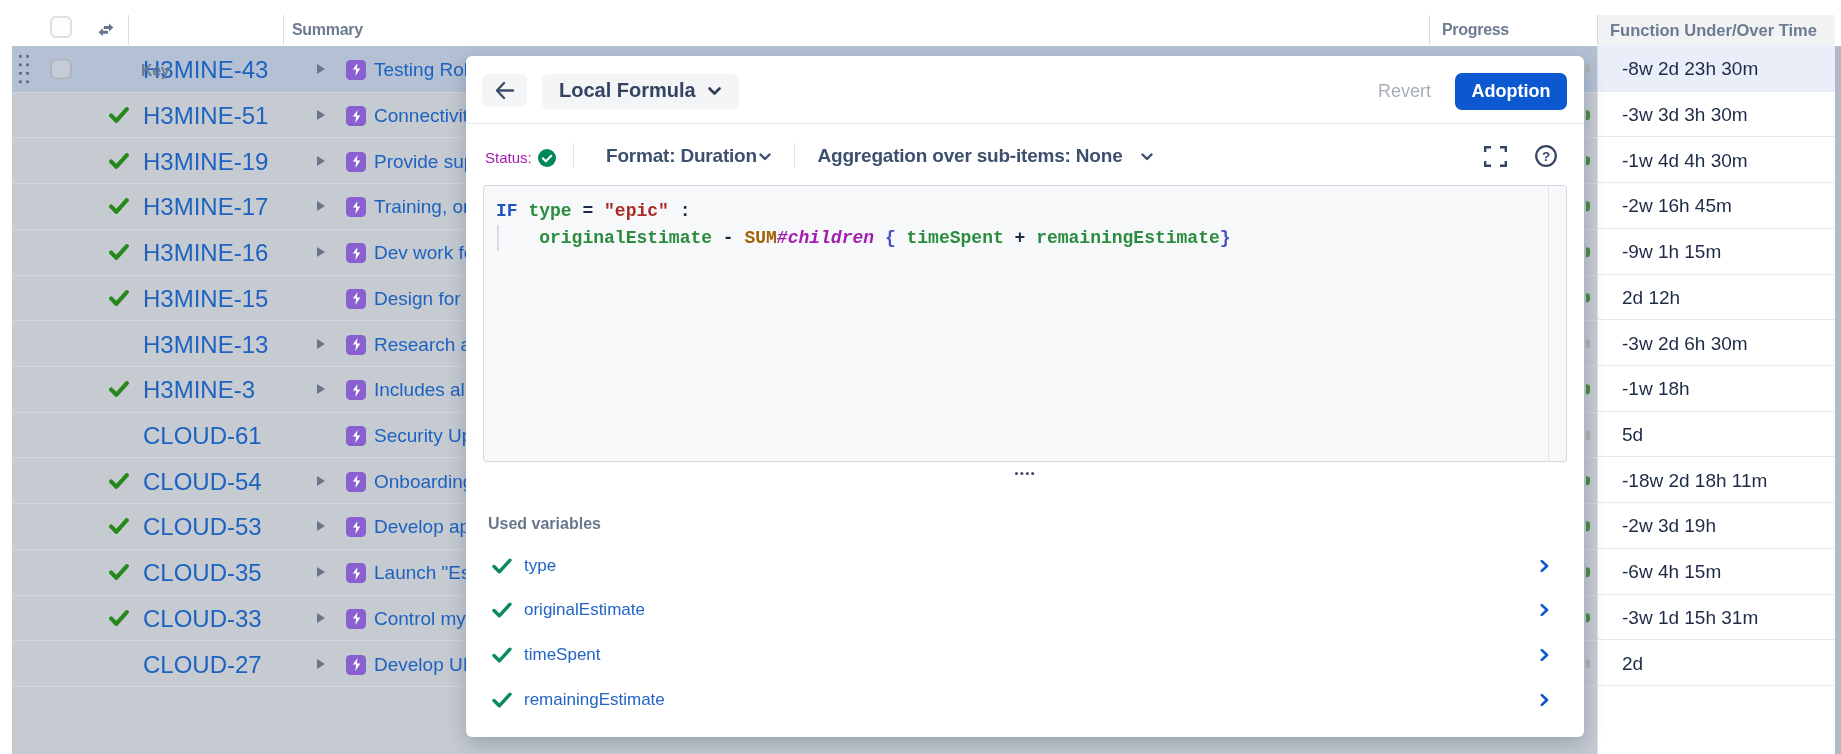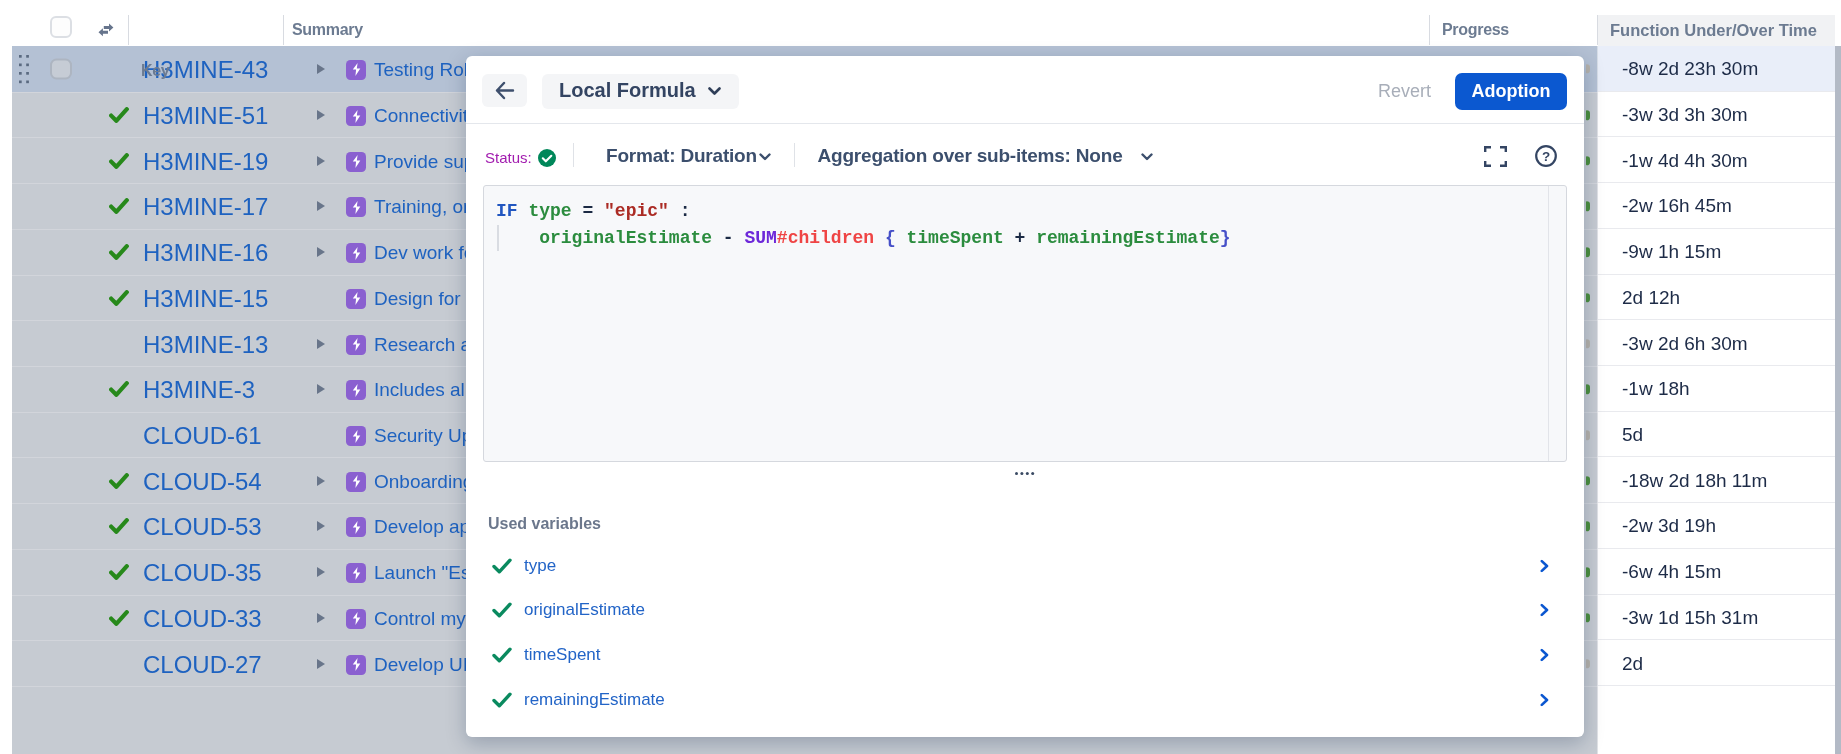--- a/index.html
+++ b/index.html
@@ -70,21 +70,21 @@
   .statusrow .big { top:19px; font-size:19px; line-height:22px; color:#3c4f6d; font-weight:bold; letter-spacing:-0.2px; }
   .vsep { position:absolute; top:17px; height:24px; width:1px; background:#dfe2e7; }
 
   
   .editor { position:absolute; left:17px; top:129px; width:1084px; height:277px;
     background:#f7f8fa; border:1px solid #d5d8de; border-radius:3px; }
   .editor .gut { position:absolute; right:17px; top:0; width:1px; height:275px; background:#e2e4e9; }
   .code { position:absolute; left:12px; top:12px; font-family:"Liberation Mono", monospace;
     font-size:18px; font-weight:bold; line-height:27px; white-space:pre; color:#1b2a44; }
   .c-kw { color:#2156c0; } .c-var { color:#2b8c3e; } .c-str { color:#ab2b24; }
-  .c-agg { color:#6d28d9; } .c-chl { color:#ef4444; } .c-br { color:#4650c8; }
+  .c-agg { color:#a16207; } .c-chl { color:#a21caf; font-style:italic; } .c-br { color:#4650c8; }
   .indent-guide { position:absolute; left:13px; top:39px; width:1.5px; height:26px; background:#d9dce2; }
 
   .dots4 { position:absolute; left:549px; top:415.5px; width:3.2px; height:3.2px; border-radius:50%;
     background:#3a4a63; box-shadow:5.4px 0 0 #3a4a63, 10.8px 0 0 #3a4a63, 16.2px 0 0 #3a4a63; }
 
   .uv-title { position:absolute; left:22px; top:458px; font-size:16px; line-height:19px; font-weight:bold; color:#6b778c; }
   .uvrow { position:absolute; left:0; width:1118px; height:45px; }
   .uvrow .vname { position:absolute; left:58px; top:50%; transform:translateY(-50%);
     font-size:17px; color:#2264c7; }
   .uvrow .vchk { position:absolute; left:26px; top:50%; transform:translateY(-50%); }

